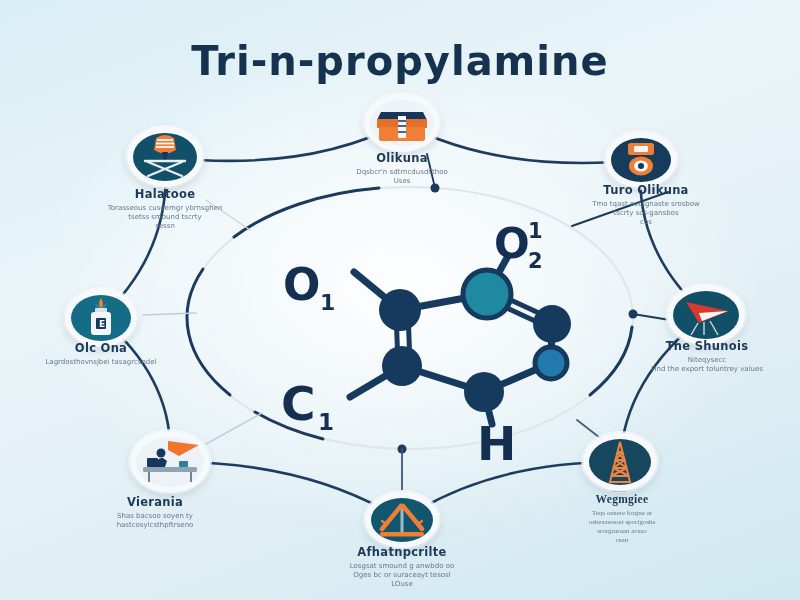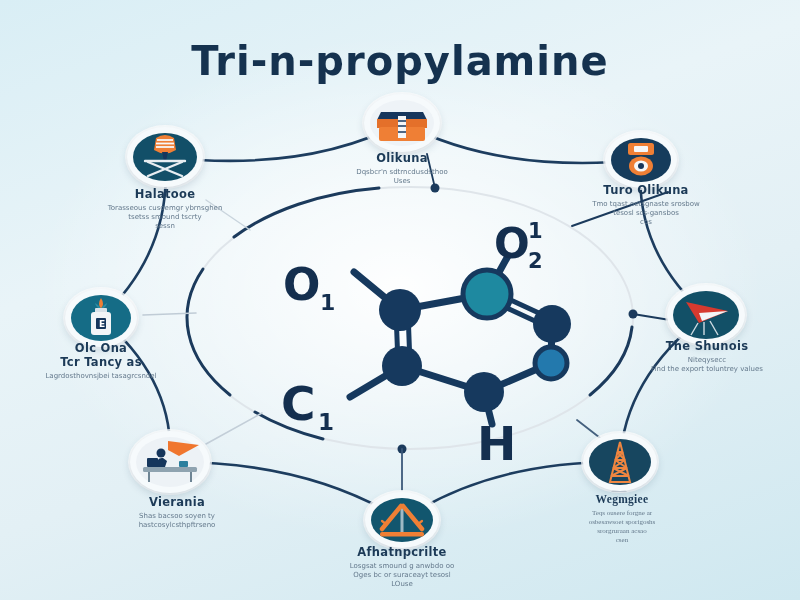--- a/index.html
+++ b/index.html
@@ -144,21 +144,21 @@
       <rect x="24" y="9" width="14" height="6" rx="1" fill="#f5f7f9"></rect>
       <ellipse cx="31" cy="29" rx="12" ry="9.5" fill="#ef7f35"></ellipse>
       <ellipse cx="31" cy="29" rx="7" ry="5.5" fill="#f5f7f9"></ellipse>
       <circle cx="31" cy="29" r="3" fill="#16365c"></circle>
     </svg>
   </div>
   <div class="node-label" style="left:646px;top:184px;">
     <div class="t">Turo Olikuna</div>
     <div class="s">
       <div>Tmo tqast oetsgnaste srosbow</div>
-      <div>tesosl scs-gansbos</div>
+      <div>tscrty scs-gansbos</div>
       <div>cos</div>
     </div>
   </div>
 
   <div class="node" style="left:667px;top:285px;width:78px;height:60px;">
     <svg width="68" height="50" viewBox="0 0 68 50">
       <ellipse cx="34" cy="25" rx="33" ry="24" fill="#125067"></ellipse>
       <polygon points="14,12 56,21 27,33" fill="#d63a2f"></polygon>
       <polygon points="27,23 56,21 30,31" fill="#f2f5f7"></polygon>
       <g stroke="#cfdbe2" stroke-width="1.4">
@@ -236,21 +236,21 @@
       <path d="M20,31 Q22,21 28,22 L32,25 L30,31 Z" fill="#16365c"></path>
       <rect x="12" y="22" width="11" height="9" rx="1" fill="#16365c"></rect>
       <rect x="44" y="25" width="9" height="6" rx="1" fill="#2b7f9e"></rect>
       <rect x="8" y="31" width="54" height="5" rx="1.5" fill="#8fa3b0"></rect>
       <g stroke="#6e8494" stroke-width="2">
         <line x1="14" y1="36" x2="14" y2="46"></line>
         <line x1="56" y1="36" x2="56" y2="46"></line>
       </g>
     </svg>
   </div>
-  <div class="node-label" style="left:177px;top:496px;">
+  <div class="node-label" style="left:155px;top:496px;">
     <div class="t">Vierania</div>
     <div class="s">
       <div>Shas bacsoo soyen ty</div>
       <div>hastcosylcsthpftrseno</div>
     </div>
   </div>
 
   <div class="node" style="left:65px;top:289px;width:72px;height:58px;">
     <svg width="62" height="48" viewBox="0 0 62 48">
       <ellipse cx="31" cy="24" rx="30" ry="23" fill="#156c86"></ellipse>
@@ -258,21 +258,20 @@
       <path d="M25,9 Q30,12 31,15 Q26,14 25,9 Z" fill="#2b8ca3"></path>
       <path d="M37,9 Q32,12 31,15 Q36,14 37,9 Z" fill="#2b8ca3"></path>
       <rect x="25" y="14" width="12" height="5" rx="1" fill="#d9e2e8"></rect>
       <rect x="21" y="18" width="20" height="23" rx="3" fill="#f2f5f7"></rect>
       <rect x="26" y="24" width="10" height="11" rx="1" fill="#16365c"></rect>
       <text x="29" y="33" font-size="9" font-weight="bold" fill="#ffffff" font-family="DejaVu Sans, sans-serif">E</text>
     </svg>
   </div>
   <div class="node-label" style="left:101px;top:342px;width:175px;">
     <div class="t">Olc Ona</div>
-    <div class="t">Tcr Tancy as</div>
     <div class="s">
       <div>Lagrdosthovnsjbei tasagrcsndel</div>
     </div>
   </div>
 
   <div class="node" style="left:127px;top:127px;width:76px;height:60px;">
     <svg width="66" height="50" viewBox="0 0 66 50">
       <ellipse cx="33" cy="25" rx="32" ry="24" fill="#124f68"></ellipse>
       <path d="M24,6 Q33,0 42,6 L44,18 Q33,25 22,18 Z" fill="#ef7f35"></path>
       <g stroke="#f6f8fa" stroke-width="1.8">

